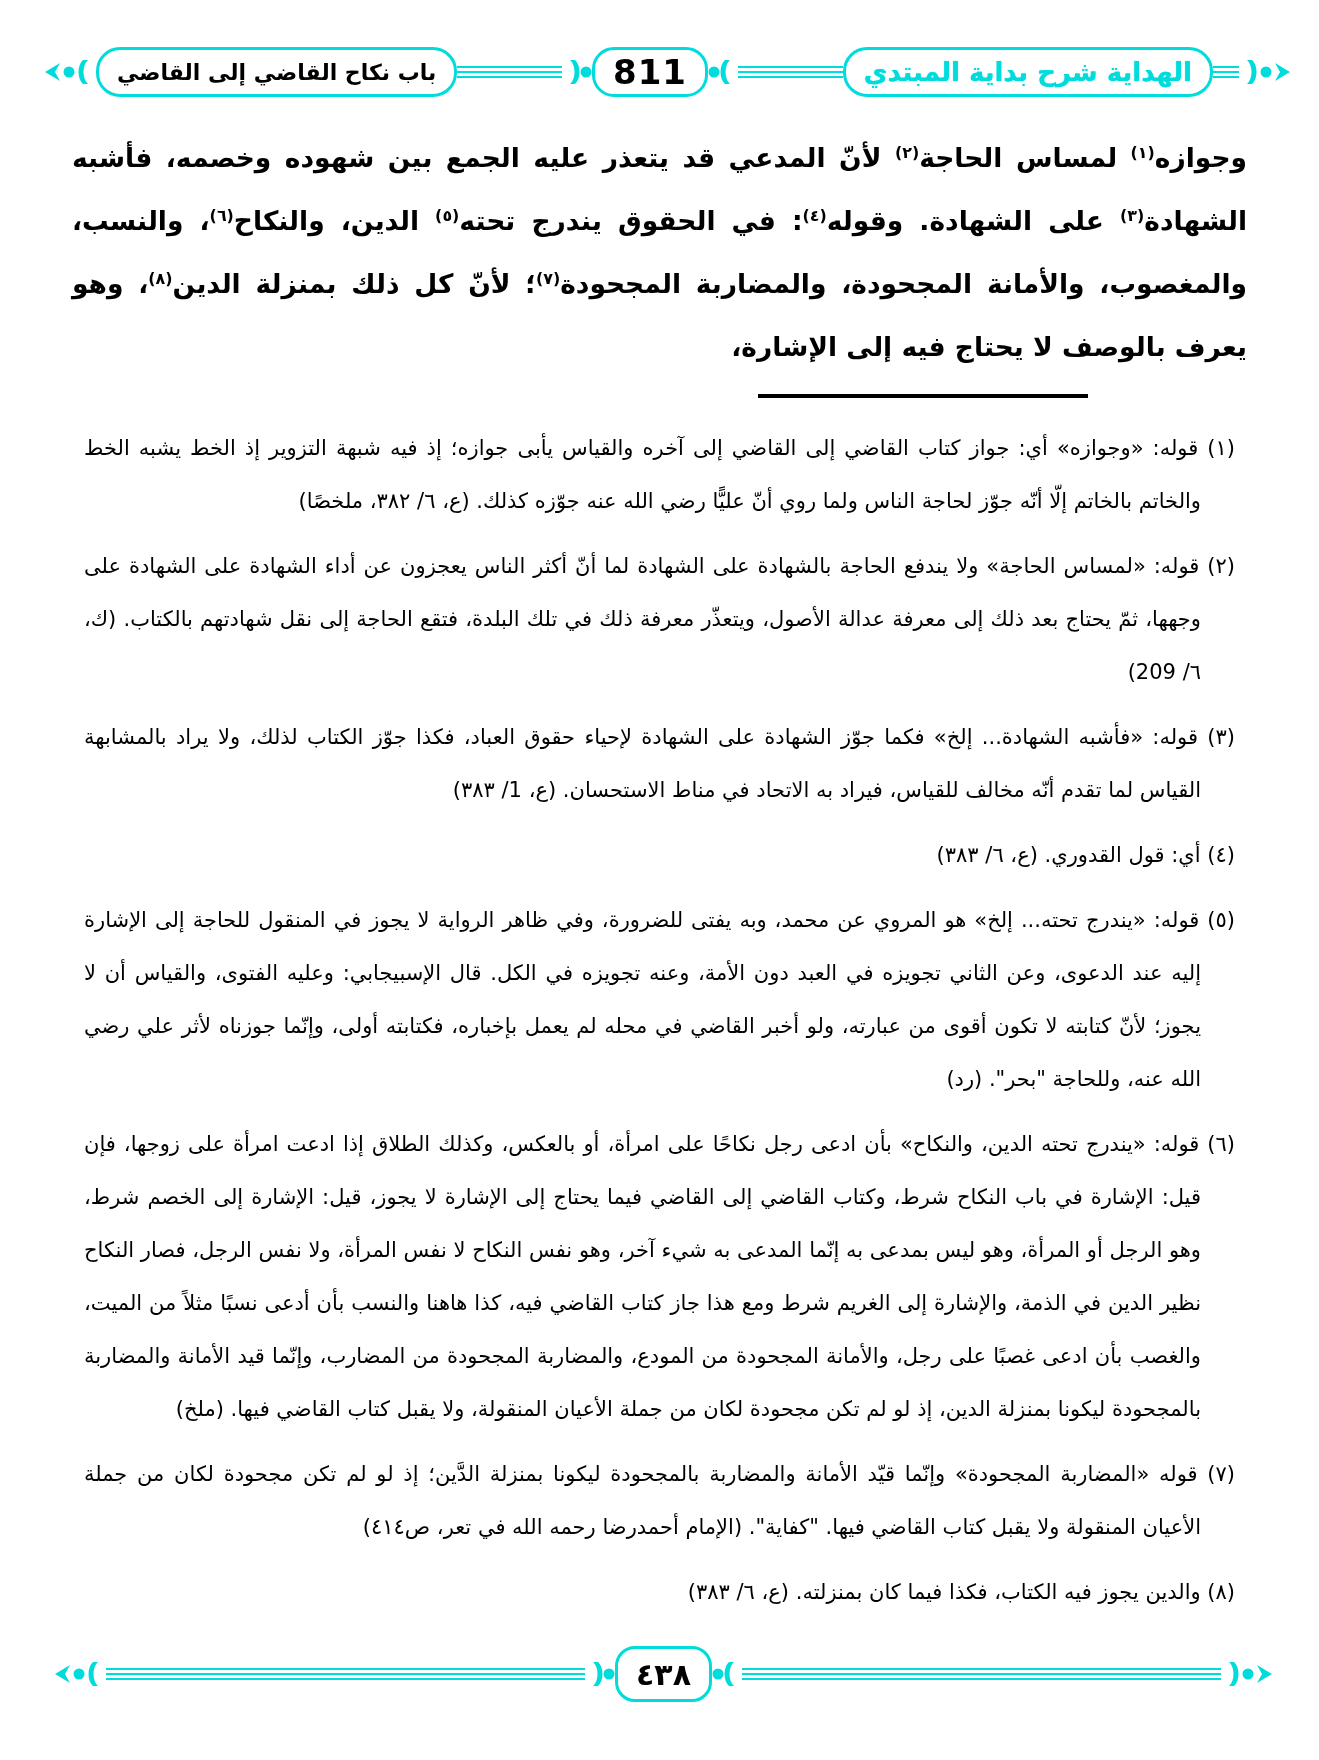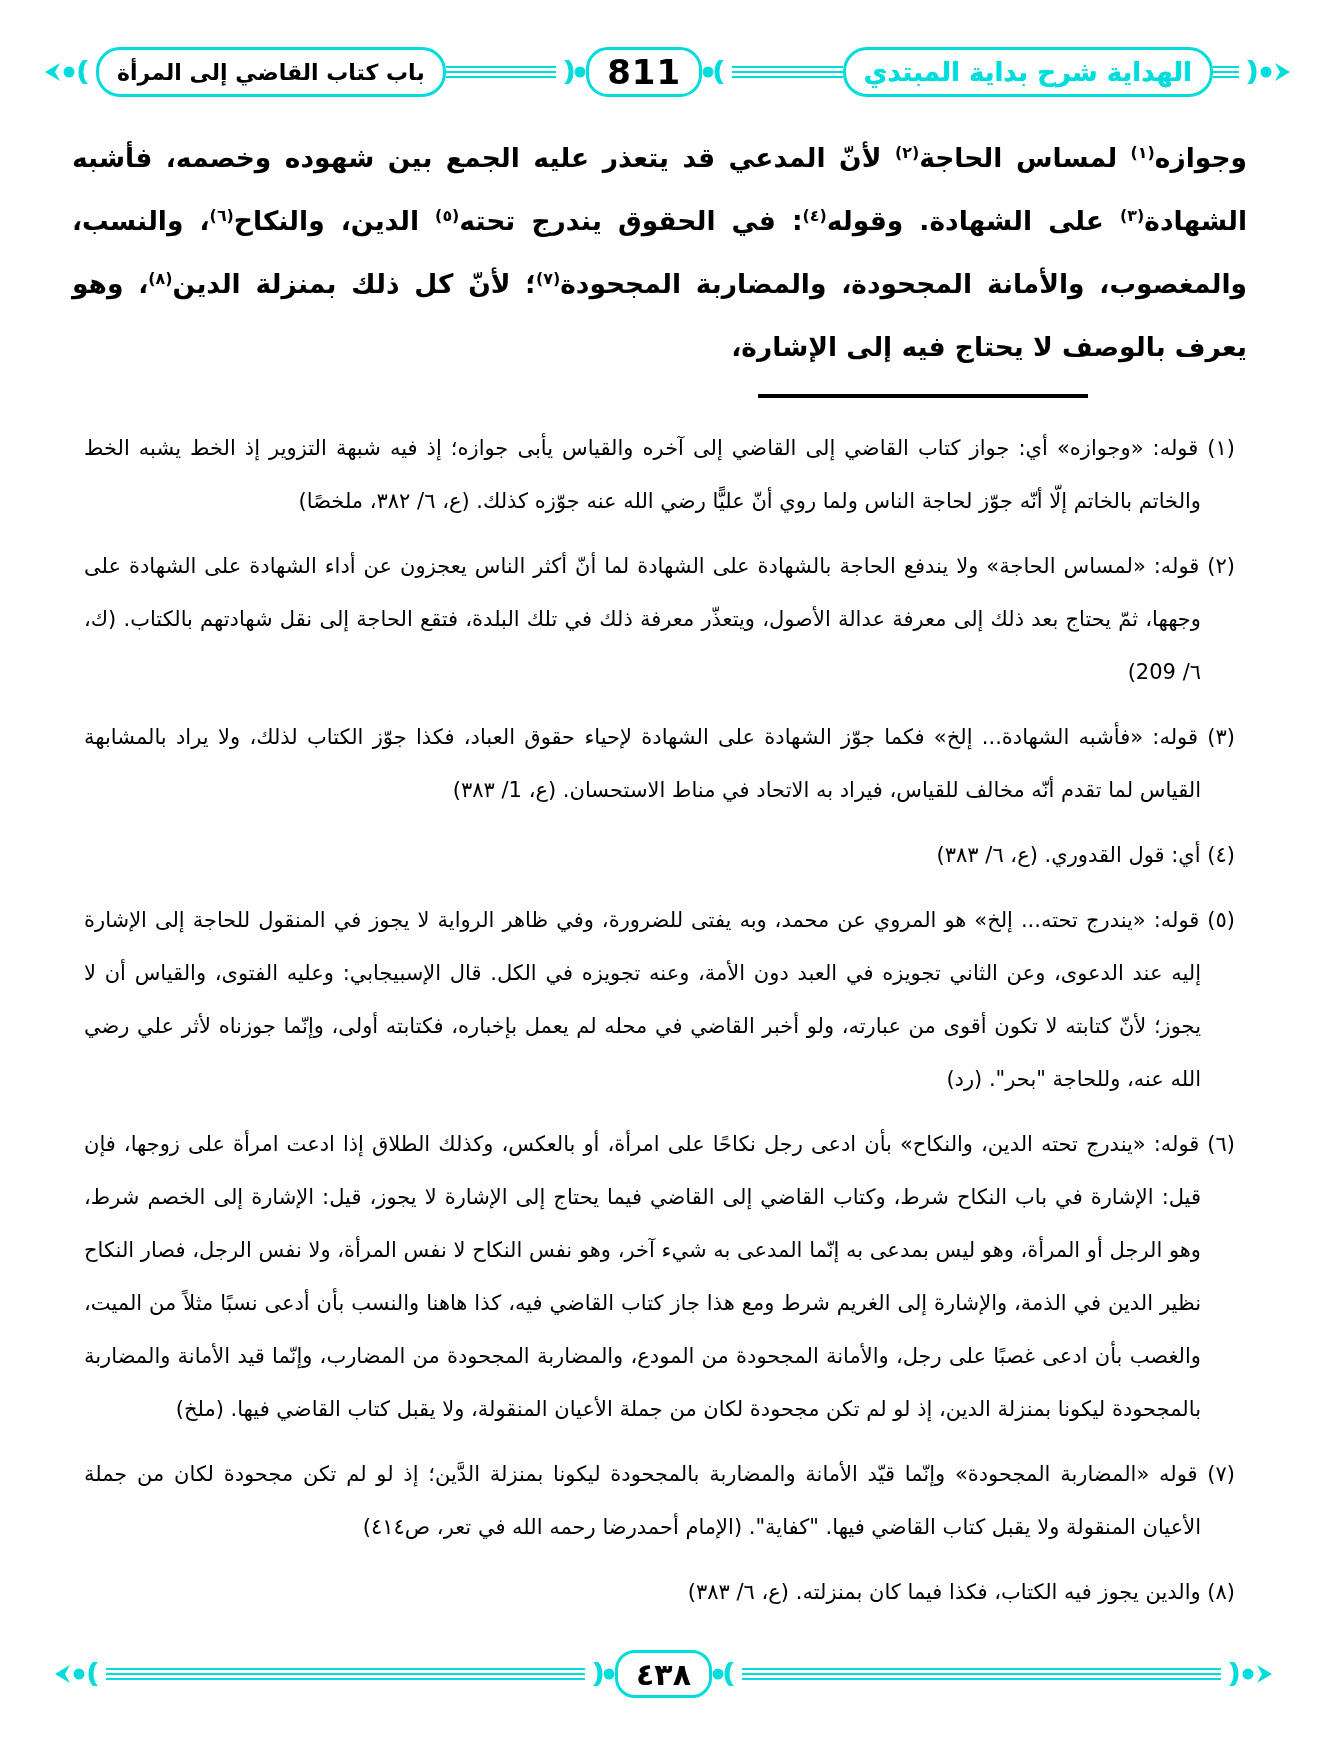--- a/index.html
+++ b/index.html
@@ -52,21 +52,21 @@
   }
   .capsule-pagenum{min-width:112px;border-radius:22px;}
   .capsule-pagenum .cap-text{
     color:var(--ink);font-weight:700;font-size:34px;letter-spacing:1px;
   }
   .capsule-booktitle{min-width:240px;}
   .capsule-booktitle .cap-text{
     color:var(--accent);font-weight:700;font-size:26px;direction:rtl;white-space:nowrap;
     text-shadow:0 0 1px var(--accent);
   }
-  .capsule-pagenum-ar{min-width:86px;height:48px;border-radius:20px;}
+  .capsule-pagenum-ar{min-width:86px;height:56px;border-radius:20px;}
   .capsule-pagenum-ar .cap-text{
     color:var(--ink);font-weight:700;font-size:30px;
   }
 
   .orn{flex:0 0 auto;color:var(--accent);display:block;}
   .flip{transform:scaleX(-1);}
 
   
   .content{
     position:absolute;top:126px;left:72px;right:72px;
@@ -107,21 +107,21 @@
 
   <div class="band band-top">
 
     <svg class="orn" width="54" height="32" viewBox="0 0 54 32" aria-hidden="true">
       <path d="M3 16 L18 7 L13 16 L18 25 Z" fill="currentColor"></path>
       <circle cx="27" cy="16" r="5.5" fill="currentColor"></circle>
       <path d="M41 4 C35 9 35 23 41 28 L46 28 C40 23 40 9 46 4 Z" fill="currentColor"></path>
     </svg>
 
     <div class="capsule capsule-chapter">
-      <span class="cap-text">باب كتاب القاضي إلى المرأة</span>
+      <span class="cap-text">باب نكاح القاضي إلى القاضي</span>
     </div>
 
     <div class="dline dline-wide"></div>
 
     <svg class="orn" width="30" height="32" viewBox="0 0 30 32" aria-hidden="true">
       <path d="M8 4 C14 9 14 23 8 28 L13 28 C19 23 19 9 13 4 Z" fill="currentColor"></path>
       <circle cx="24" cy="16" r="5.5" fill="currentColor"></circle>
     </svg>
 
     <div class="capsule capsule-pagenum">

